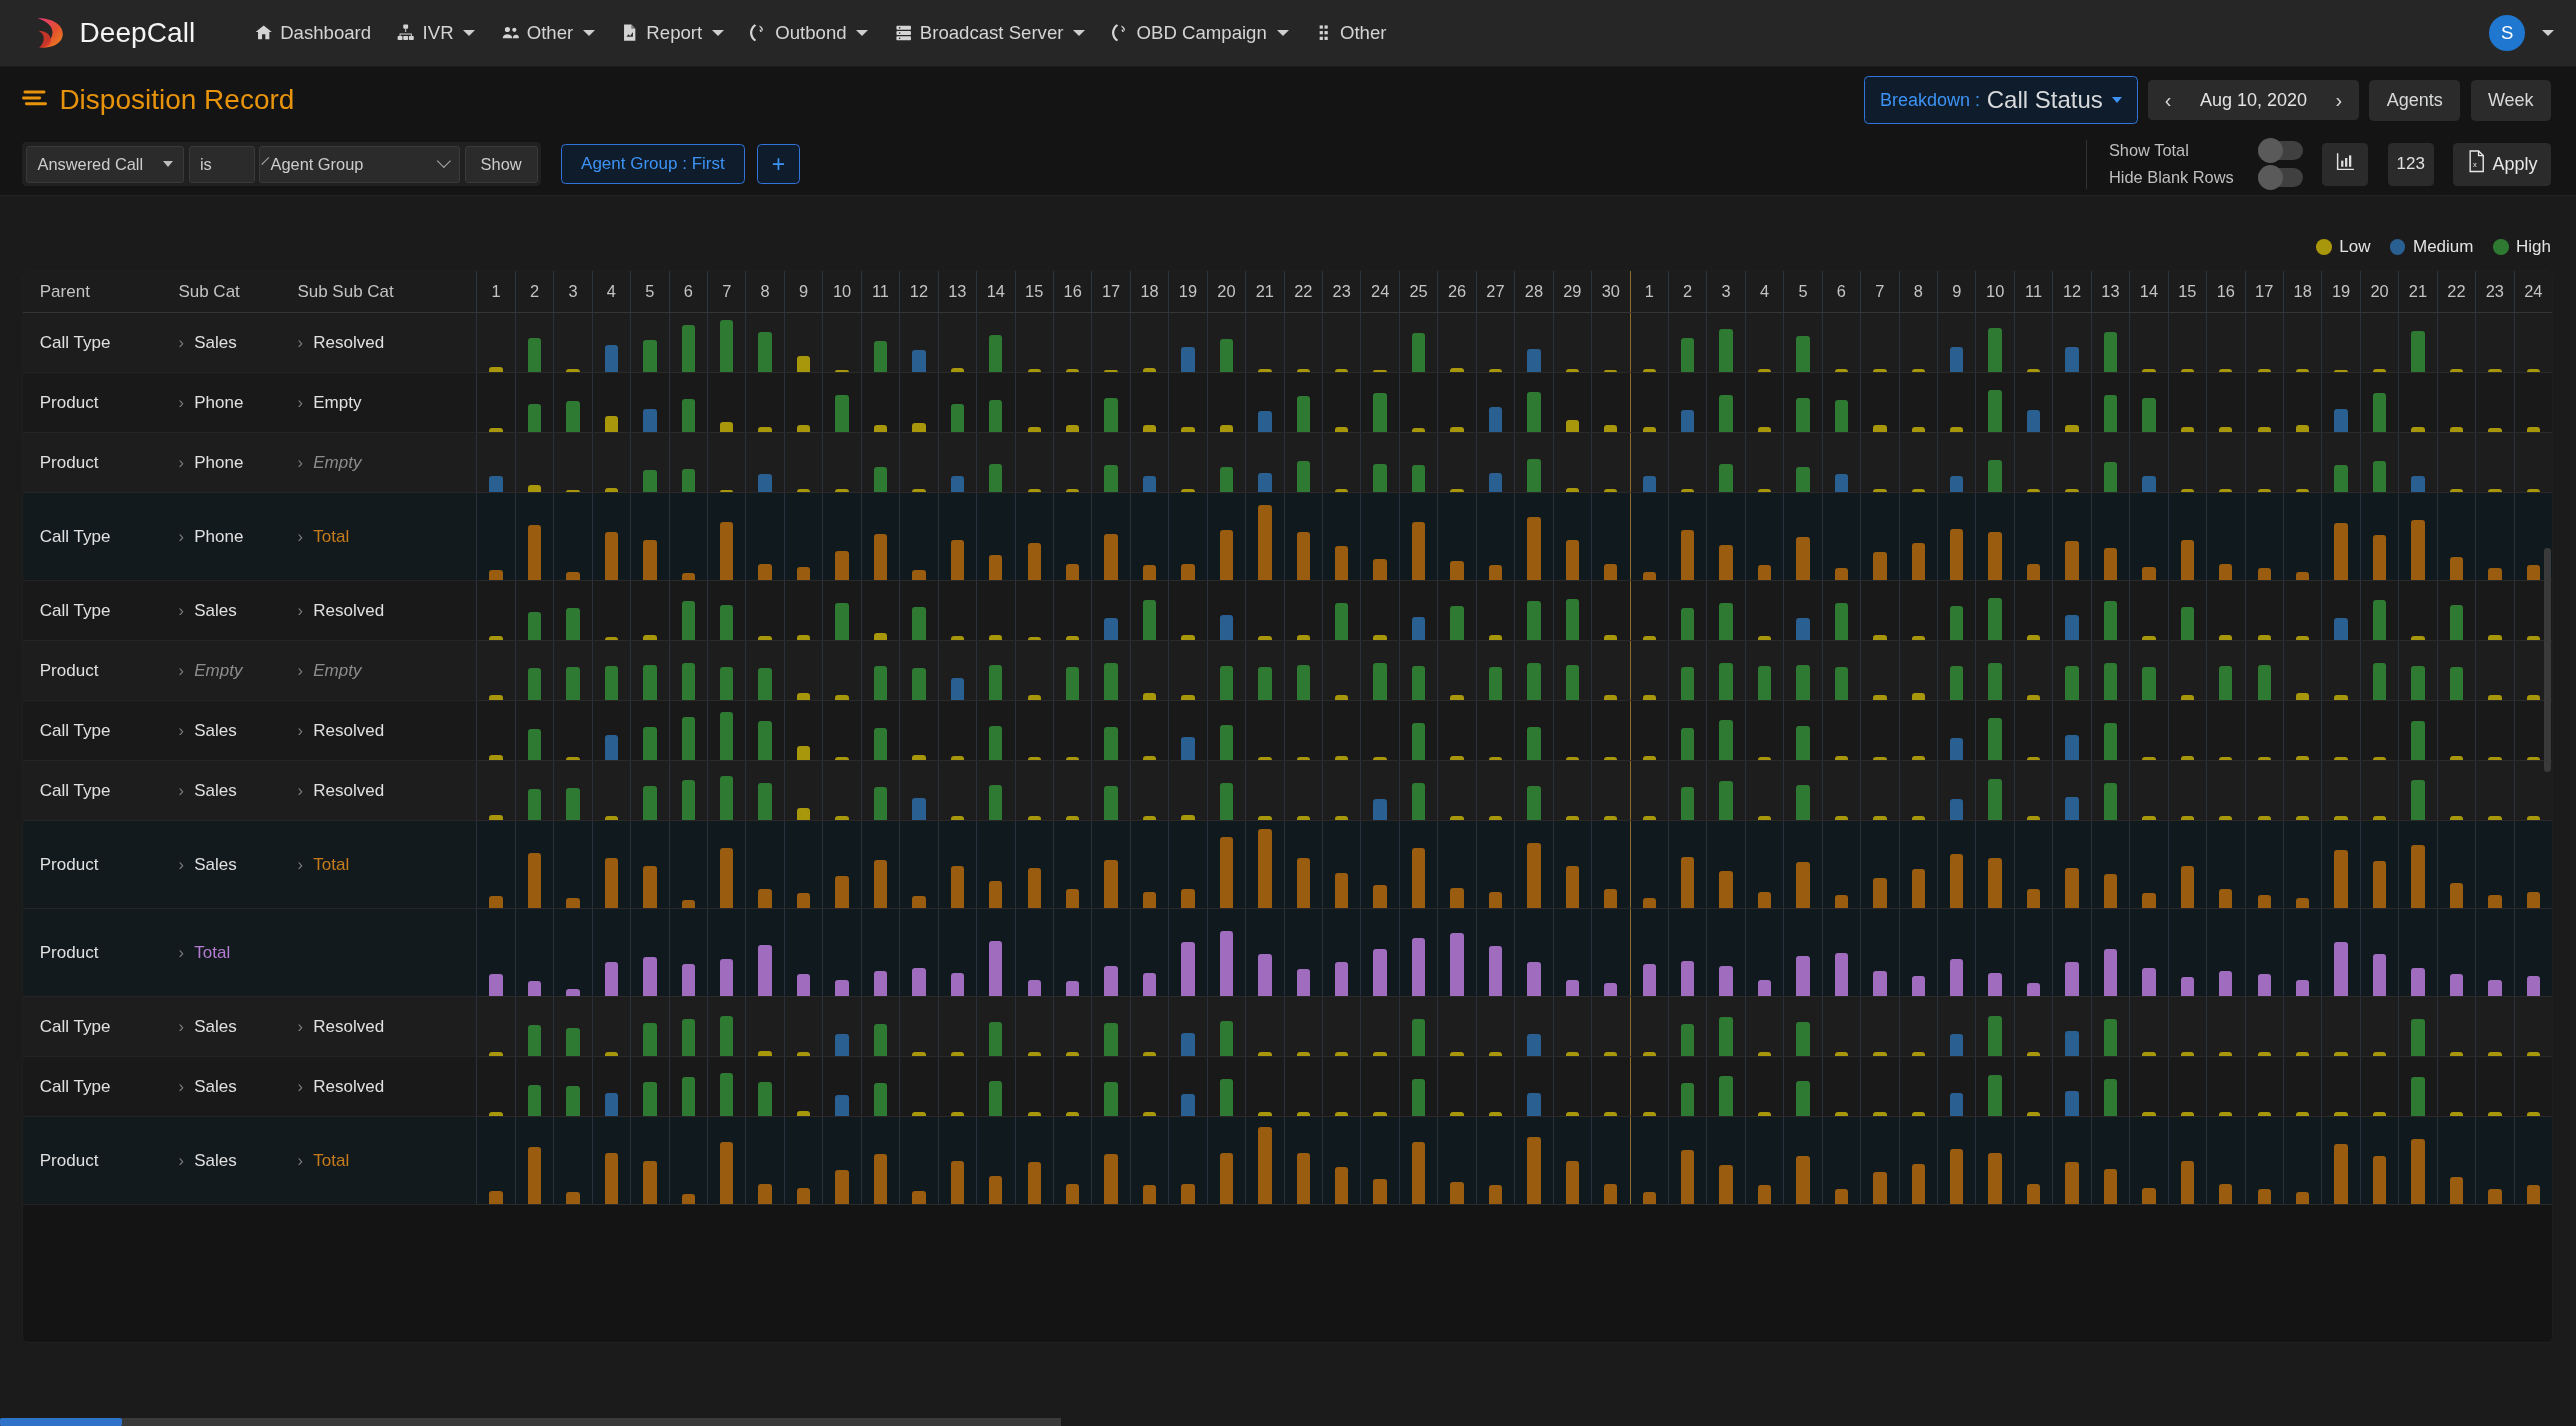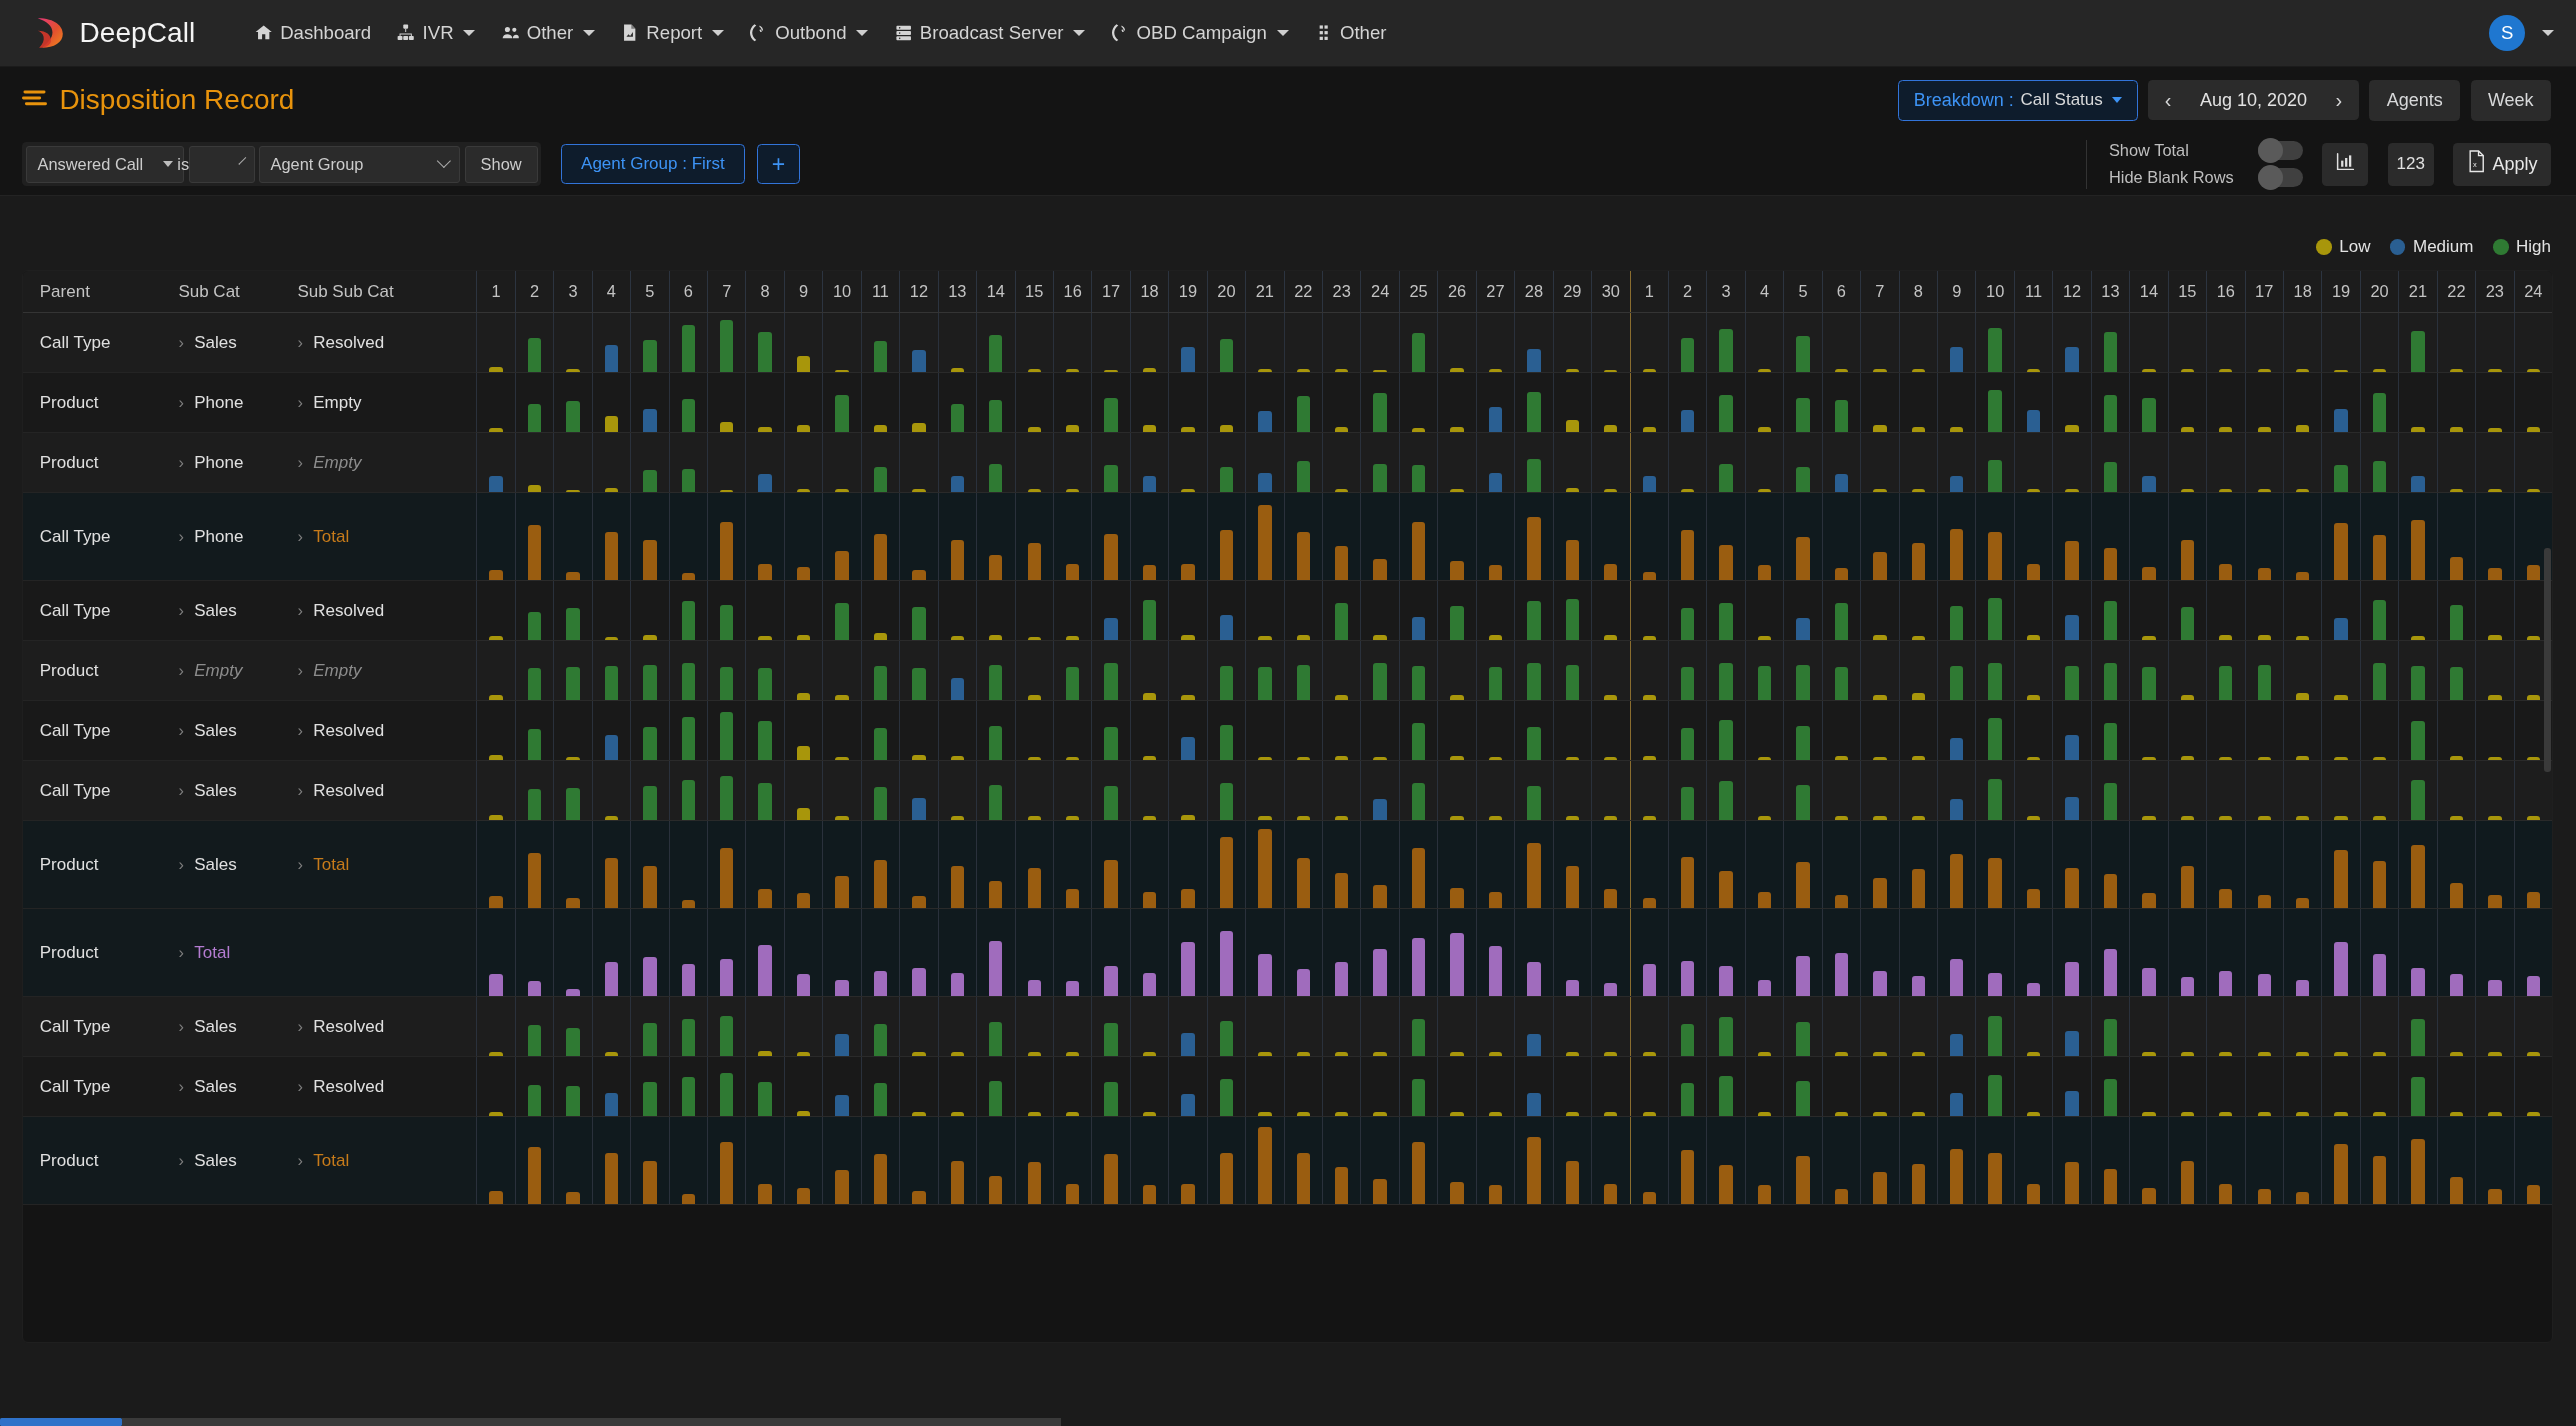--- a/index.html
+++ b/index.html
@@ -52,21 +52,21 @@
   .hdr-btn {
     background: #2b2b2b; border: 0.7px solid #2b2b2b; border-radius: 4.5px;
     color: #d8d9da; font-size: 18px; padding: 9px 16.4px; cursor: pointer;
     display: flex; align-items: center; white-space: nowrap;
   }
   #breakdown-btn {
     background: #0e1c2c; border: 0.7px solid #3274d9; border-radius: 4.5px;
     padding: 9px 15px; display: flex; align-items: center; gap: 6.7px; cursor: pointer;
   }
   #breakdown-label { color: #3d93f5; font-size: 18px; }
-  #breakdown-value { color: #d8d9da; font-size: 17px; }
+  #breakdown-value { color: #d8d9da; font-size: 24px; }
   .caret-blue {
     width: 0; height: 0; margin-left: 2.2px;
     border-left: 5.2px solid transparent; border-right: 5.2px solid transparent;
     border-top: 6px solid #3d93f5;
   }
   #date-nav {
     background: #2b2b2b; border-radius: 4.5px; display: flex; align-items: center;
     height: 40px; padding: 0 4.5px;
   }
   .date-arrow {
@@ -84,21 +84,21 @@
   #filter-group {
     display: flex; align-items: center; gap: 4.5px;
     background: #202020; border-radius: 4.5px; padding: 3.7px;
   }
   .ctl {
     background: #2b2b2b; border: 0.7px solid #3a3a3a; border-radius: 3px;
     color: #ccc; font-size: 16.4px; height: 37px; padding: 0 10.4px;
     display: flex; align-items: center; cursor: pointer;
   }
   #ctl-dim { width: 158px; justify-content: space-between; }
-  #ctl-op { width: 66px; justify-content: flex-end; gap: 47px; }
+  #ctl-op { width: 66px; justify-content: space-between; gap: 47px; }
   #ctl-val { width: 201px; justify-content: space-between; }
   #ctl-apply { padding: 0 15px; }
   .caret-sm {
     width: 0; height: 0; margin-left: 6px;
     border-left: 5.2px solid transparent; border-right: 5.2px solid transparent;
     border-top: 6px solid #bdbdbd;
   }
   .chev-sm {
     width: 9.7px; height: 9.7px; margin-left: 6px; border-right: 1.5px solid #aaa;
     border-bottom: 1.5px solid #aaa; transform: rotate(45deg) translate(-2.2px,-2.2px);

